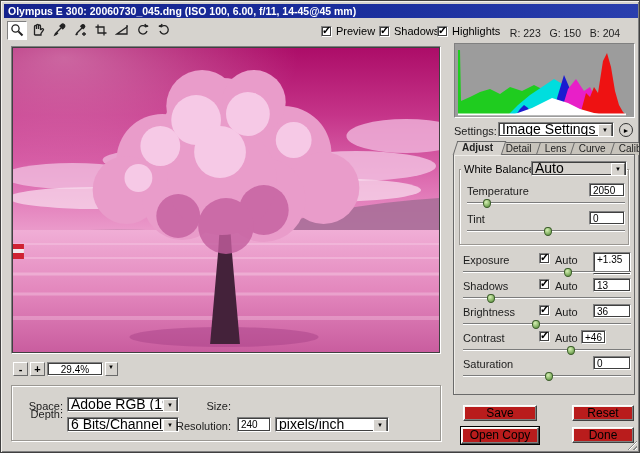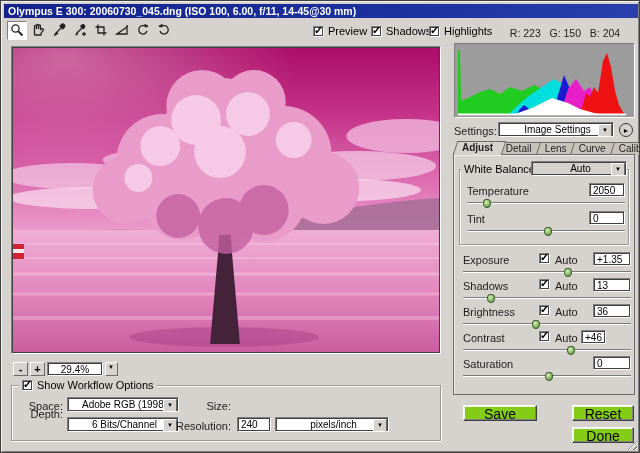--- a/index.html
+++ b/index.html
@@ -18,21 +18,21 @@
     color:#fff; font-weight:bold; font-size:10.5px; line-height:14px;
     padding-left:4px; white-space:nowrap; overflow:hidden;
   }
 
   
   .toolbar { position:absolute; left:6px; top:20px; height:20px; display:flex; gap:1px; }
   .toolbtn { width:20px; height:19px; display:flex; align-items:center; justify-content:center; background:transparent; }
   .toolbtn.pressed { background:#fff; border:1px solid; border-color:#808080 #fff #fff #808080; }
   .toolbtn svg { width:14px; height:14px; stroke:#222; fill:none; stroke-width:1.3; }
 
-  .cbrow { position:absolute; top:24px; display:flex; align-items:center; gap:4px; }
+  .cbrow { position:absolute; top:24px; display:flex; align-items:center; gap:4px;margin-left:8px; }
   .cb { width:11px; height:11px; background:#fff; border:1px solid; border-color:#808080 #fff #fff #808080; outline:1px solid #404040; outline-offset:-2px; position:relative; }
   .cb.checked::after { content:"✓"; position:absolute; left:0px; top:-3px; font-size:11px; font-weight:bold; color:#000; }
   .cblabel { white-space:nowrap; }
 
   .rgb { position:absolute; left:496px; top:26px; width:136px; text-align:center; white-space:pre; font-size:10.5px; color:#222; }
 
   
   .preview {
     position:absolute; left:10px; top:45px; width:430px; height:308px;
     border:1px solid; border-color:#808080 #fff #fff #808080; background:#404040; padding:1px;
@@ -46,24 +46,24 @@
   .zoomdd { width:13px; height:14px; background:#d6d3ce; border:1px solid; border-color:#fff #6a6a6a #6a6a6a #fff; position:relative; }
   .zoomdd::after { content:"▼"; position:absolute; left:2px; top:1px; font-size:6px; }
 
   
   .groupbox { position:absolute; border:1px solid #9a9792; box-shadow:1px 1px 0 #fff, inset 1px 1px 0 #fff; }
   .legend { position:absolute; background:#d6d3ce; display:flex; align-items:center; gap:4px; padding:0 3px; white-space:nowrap; }
 
   
   .lbl { position:absolute; white-space:nowrap; color:#1c1c1c; }
   .field { position:absolute; background:#fff; border:1px solid; border-color:#808080 #fff #fff #808080; outline:1px solid #404040; outline-offset:-2px; font-size:10px; line-height:11px; padding:1px 3px; }
-  .dd { position:absolute; height:15px; background:#fff; border:1px solid; border-color:#808080 #fff #fff #808080; outline:1px solid #404040; outline-offset:-2px; font-size:10px; line-height:13px; padding-left:3px; white-space:nowrap; overflow:hidden;text-align:center; }
+  .dd { position:absolute; height:15px; background:#fff; border:1px solid; border-color:#808080 #fff #fff #808080; outline:1px solid #404040; outline-offset:-2px; font-size:14px; line-height:13px; padding-left:3px; white-space:nowrap; overflow:hidden; }
   .dd::after { content:"▼"; position:absolute; right:1px; top:1px; width:12px; height:11px; background:#d6d3ce; border:1px solid; border-color:#fff #6a6a6a #6a6a6a #fff; font-size:6px; text-align:center; line-height:10px; }
 
-  .btn { position:absolute; background:#84cc16; border:1px solid; border-color:#fff #404040 #404040 #fff; box-shadow:inset -1px -1px 0 #808080, inset 1px 1px 0 #f4f2ee; text-align:center; font-size:14px; }
+  .btn { position:absolute; background:#b91c1c; border:1px solid; border-color:#fff #404040 #404040 #fff; box-shadow:inset -1px -1px 0 #808080, inset 1px 1px 0 #f4f2ee; text-align:center; font-size:12px; }
   .btn.default { outline:1px solid #000; }
 
   .track { position:absolute; height:2px; border-top:1px solid #7c7c7c; border-bottom:1px solid #fff; }
   .thumb { position:absolute; top:-4px; width:8px; height:9px; border-radius:45% 45% 50% 50%; background:radial-gradient(circle at 35% 30%, #d6f0b4, #7fae5f 65%, #4f7a38); border:1px solid #3c5e2a; }
 
   
   .hist { position:absolute; left:453px; top:42px; width:181px; height:75px; border:1px solid; border-color:#808080 #fff #fff #808080; background:#9c9c9c; padding:1px; }
   .hist svg { width:100%; height:100%; display:block; }
 
   .flyout { position:absolute; left:618px; top:122px; width:14px; height:14px; border:1px solid #333; border-radius:50%; background:#d6d3ce; text-align:center; font-size:7px; line-height:13px; }
@@ -77,21 +77,21 @@
   .grip { position:absolute; right:2px; bottom:2px; width:12px; height:12px;
     background:repeating-linear-gradient(135deg, transparent 0 2px, #8a8a8a 2px 3px, #fff 3px 4px);
     clip-path:polygon(100% 0, 100% 100%, 0 100%); }
 </style>
 </head>
 <body>
 
 <div class="win">
 
   <div class="titlebar">
-    <span>Olympus E 300: 20060730_045.dng (ISO 100, 6.00, f/11, 14-45@30 mm)</span>
+    <span>Olympus E 300: 20060730_045.dng (ISO 100, 6.00, f/11, 14-45@45 mm)</span>
   </div>
 
   <div class="toolbar">
     <div class="toolbtn pressed">
       <span><svg viewBox="0 0 14 14">
             <circle cx="5.5" cy="5.5" r="3.6"></circle>
             <line x1="8.4" y1="8.4" x2="12.5" y2="12.5" stroke-width="2"></line>
           </svg></span>
     </div>
     <div class="toolbtn">
@@ -223,24 +223,20 @@
   </div>
 
   <div class="zoomrow">
     <div class="sqbtn">-</div>
     <div class="sqbtn">+</div>
     <div class="zoomval">29.4%</div>
     <div class="zoomdd"></div>
   </div>
 
   <div class="groupbox" style="left:10px; top:384px; width:430px; height:56px"></div>
-  <div class="legend" style="left:18px; top:378px">
-    <span class="cb checked"></span>
-    <span>Show Workflow Options</span>
-  </div>
   <div class="lbl" style="left:24px; top:399px; width:38px; text-align:right">Space:</div>
   <div class="dd" style="left:66px; top:396px; width:112px"><span>Adobe RGB (1998)</span></div>
   <div class="lbl" style="left:186px; top:399px; width:44px; text-align:right">Size:</div>
   <div class="lbl" style="left:24px; top:407px; width:38px; text-align:right">Depth:</div>
   <div class="dd" style="left:66px; top:416px; width:112px"><span>6 Bits/Channel</span></div>
   <div class="lbl" style="left:174px; top:419px; width:56px; text-align:right">Resolution:</div>
   <div class="field" style="left:236px; top:416px; width:34px; height:15px">240</div>
   <div class="dd" style="left:274px; top:416px; width:114px"><span>pixels/inch</span></div>
 
   <div class="hist">
@@ -284,21 +280,21 @@
 
   <div class="lbl" style="left:466px; top:212px">Tint</div>
   <div class="field" style="left:588px; top:210px; width:36px; height:14px">0</div>
   <div class="track" style="left:466px; top:229px; width:158px">
       <div class="thumb" style="left:49%"></div>
     </div>
 
   <div class="lbl" style="left:462px; top:253px">Exposure</div>
   <span class="cb checked" style="position:absolute; left:538px; top:252px"></span>
   <div class="lbl" style="left:554px; top:253px">Auto</div>
-  <div class="field" style="left:592px; top:251px; width:38px; height:14px">+1.35</div>
+  <div class="field" style="left:592px; top:251px; width:38px; height:23px">+1.35</div>
   <div class="track" style="left:462px; top:270px; width:168px">
       <div class="thumb" style="left:60%"></div>
     </div>
 
   <div class="lbl" style="left:462px; top:279px">Shadows</div>
   <span class="cb checked" style="position:absolute; left:538px; top:278px"></span>
   <div class="lbl" style="left:554px; top:279px">Auto</div>
   <div class="field" style="left:592px; top:277px; width:38px; height:14px">13</div>
   <div class="track" style="left:462px; top:296px; width:168px">
       <div class="thumb" style="left:14%"></div>
@@ -321,16 +317,17 @@
     </div>
 
   <div class="lbl" style="left:462px; top:357px">Saturation</div>
   <div class="field" style="left:592px; top:355px; width:38px; height:14px">0</div>
   <div class="track" style="left:462px; top:374px; width:168px">
       <div class="thumb" style="left:49%"></div>
     </div>
 
   <div class="btn" style="left:462px; top:404px; width:74px; height:16px">Save</div>
   <div class="btn" style="left:571px; top:404px; width:62px; height:16px">Reset</div>
+  <div class="btn default" style="left:460px; top:426px; width:78px; height:17px">Open Copy</div>
   <div class="btn" style="left:571px; top:426px; width:62px; height:16px">Done</div>
 
   <div class="grip"></div>
 </div>
 
 </body></html>

